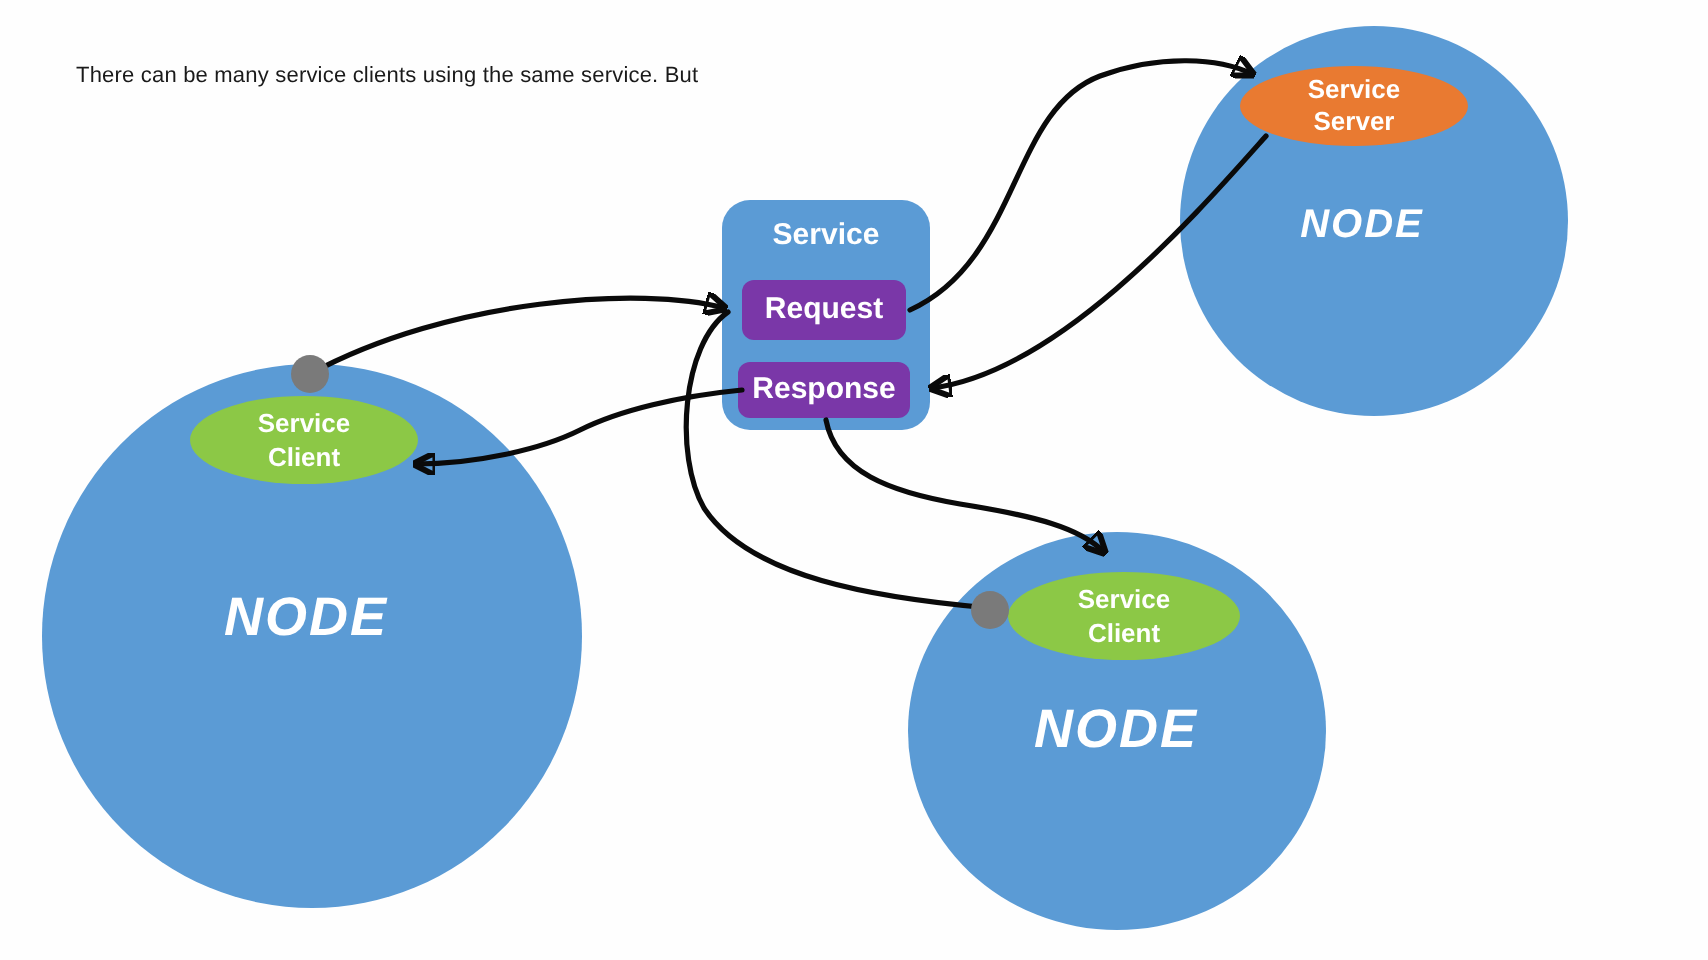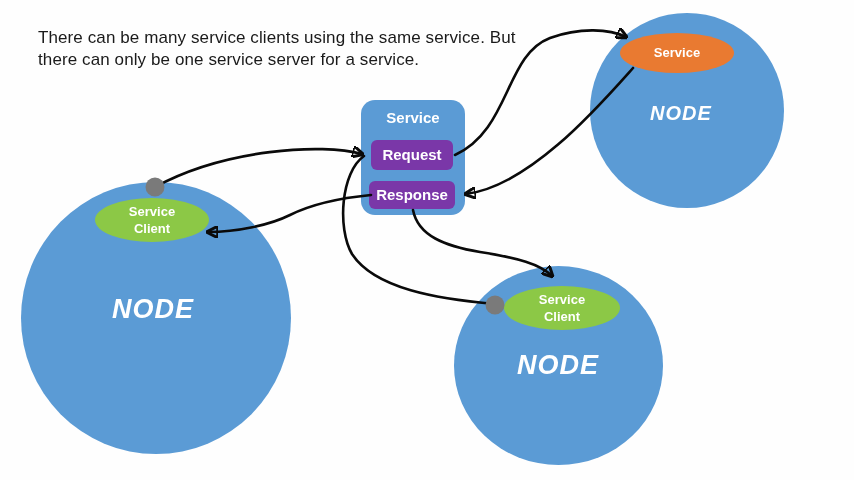--- a/index.html
+++ b/index.html
@@ -17,21 +17,21 @@
   html,body{width:854px;height:480px;overflow:hidden;}
   body{
     background:var(--bg);
     font-family:"Liberation Sans","DejaVu Sans",sans-serif;
   }
   .canvas{position:relative;width:854px;height:480px;background:var(--bg);}
 
   
   .caption{
     position:absolute;left:38px;top:27px;
-    font-size:17px;line-height:22px;color:var(--text-dark);
+    font-size:11px;line-height:22px;color:var(--text-dark);
     letter-spacing:0.1px;
   }
   .caption div{white-space:nowrap;}
 
   
   .node-circle{
     position:absolute;border-radius:50%;
     background:var(--node-blue);
   }
   .node-circle.left{left:21px;top:182px;width:270px;height:272px;}
@@ -82,34 +82,34 @@
   svg.arrows path{fill:none;stroke:var(--arrow-black);stroke-width:2.6;stroke-linecap:round;}
   svg.arrows .dot{fill:var(--dot-gray);stroke:none;}
 </style>
 </head>
 <body>
 
 <div class="canvas">
 
   <div class="caption">
     <div>There can be many service clients using the same service. But</div>
-    <div>there can only be one service server for a service.</div>
   </div>
 
   <div class="node-circle left"></div>
   <div class="node-label left">NODE</div>
   <div class="ellipse green left-client">
     <div>Service</div>
     <div>Client</div>
   </div>
 
   <div class="node-circle topright"></div>
   <div class="node-label topright">NODE</div>
   <div class="ellipse orange server">
     <div>Service</div>
+    <div>Server</div>
   </div>
 
   <div class="node-circle bottomright"></div>
   <div class="node-label bottomright">NODE</div>
   <div class="ellipse green bottom-client">
     <div>Service</div>
     <div>Client</div>
   </div>
 
   <div class="service-box">

